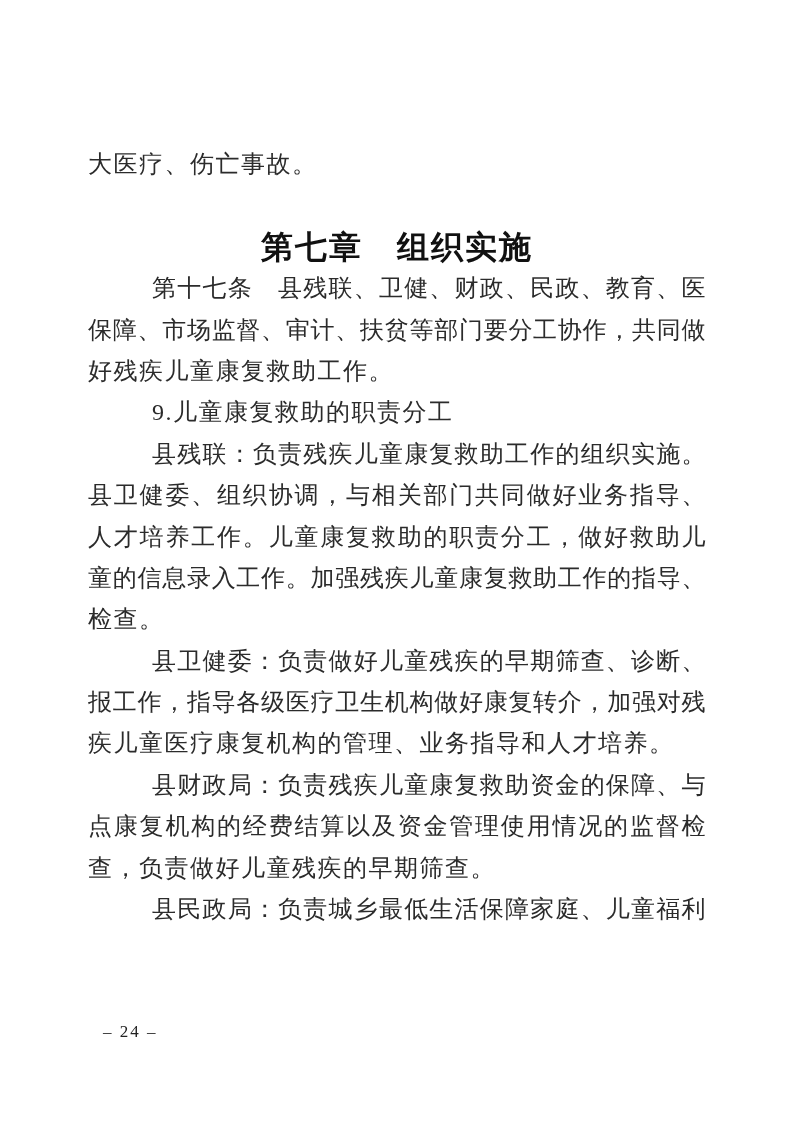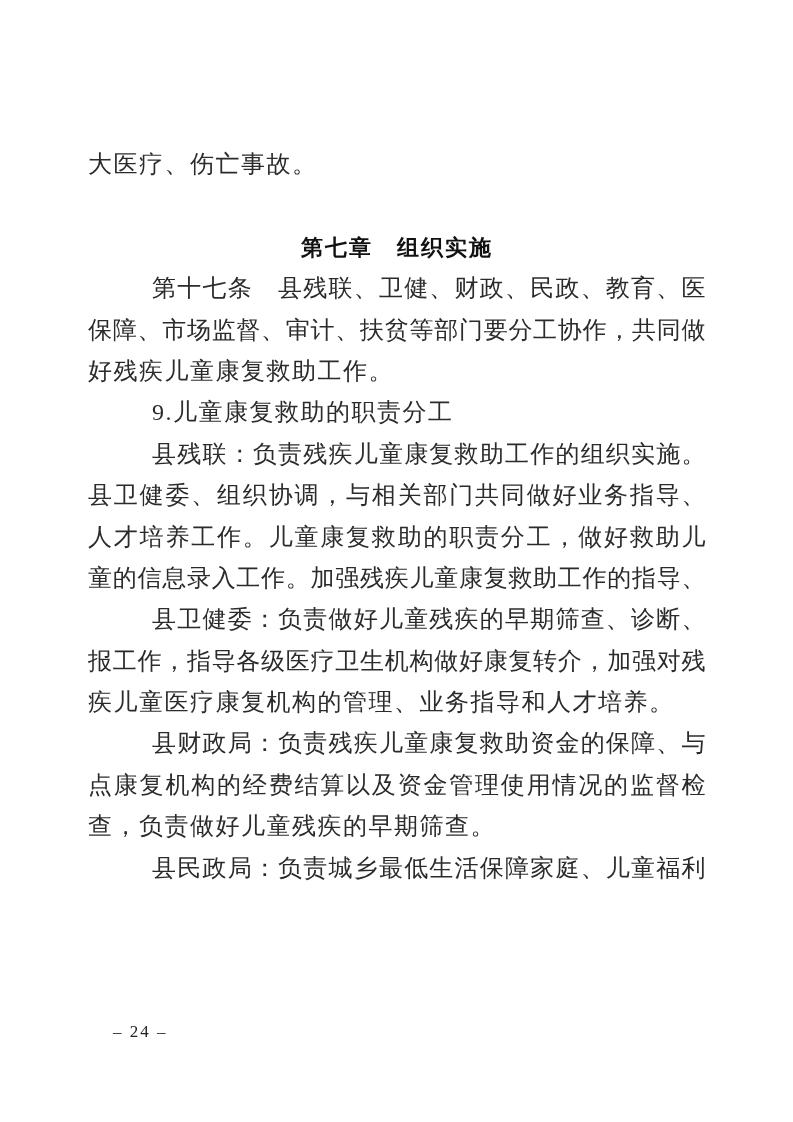--- a/index.html
+++ b/index.html
@@ -40,27 +40,27 @@
   .line.indent {
     text-indent: 64px;
   }
   .heading {
     margin-top: 41.4px;        
     height: 41.4px;
     line-height: 41.4px;
     text-align: center;
     font-family: "Liberation Sans", "DejaVu Sans", sans-serif;
     font-weight: 700;
-    font-size: 22px;
+    font-size: 32px;
     letter-spacing: 2px;
     color: #111111;
   }
   .pagenum {
     position: absolute;
-    left: 113px;
+    left: 103px;
     top: 1014px;
     height: 36px;
     line-height: 36px;
     font-size: 17px;
     letter-spacing: 2px;
     color: #222222;
     font-family: "Liberation Serif", "DejaVu Serif", serif;
   }
 </style>
 </head>
@@ -76,20 +76,21 @@
     <div class="line indent fill">第十七条　县残联、卫健、财政、民政、教育、医疗</div>
     <div class="line fill">保障、市场监督、审计、扶贫等部门要分工协作，共同做</div>
     <div class="line">好残疾儿童康复救助工作。</div>
 
     <div class="line indent">9.儿童康复救助的职责分工</div>
 
     <div class="line indent fill">县残联：负责残疾儿童康复救助工作的组织实施。加</div>
     <div class="line fill">县卫健委、组织协调，与相关部门共同做好业务指导、</div>
     <div class="line fill">人才培养工作。儿童康复救助的职责分工，做好救助儿</div>
     <div class="line fill">童的信息录入工作。加强残疾儿童康复救助工作的指导、</div>
+    <div class="line">检查。</div>
 
     <div class="line indent fill">县卫健委：负责做好儿童残疾的早期筛查、诊断、随</div>
     <div class="line fill">报工作，指导各级医疗卫生机构做好康复转介，加强对残</div>
     <div class="line">疾儿童医疗康复机构的管理、业务指导和人才培养。</div>
 
     <div class="line indent fill">县财政局：负责残疾儿童康复救助资金的保障、与定</div>
     <div class="line fill">点康复机构的经费结算以及资金管理使用情况的监督检</div>
     <div class="line">查，负责做好儿童残疾的早期筛查。</div>
 
     <div class="line indent fill">县民政局：负责城乡最低生活保障家庭、儿童福利机</div>

